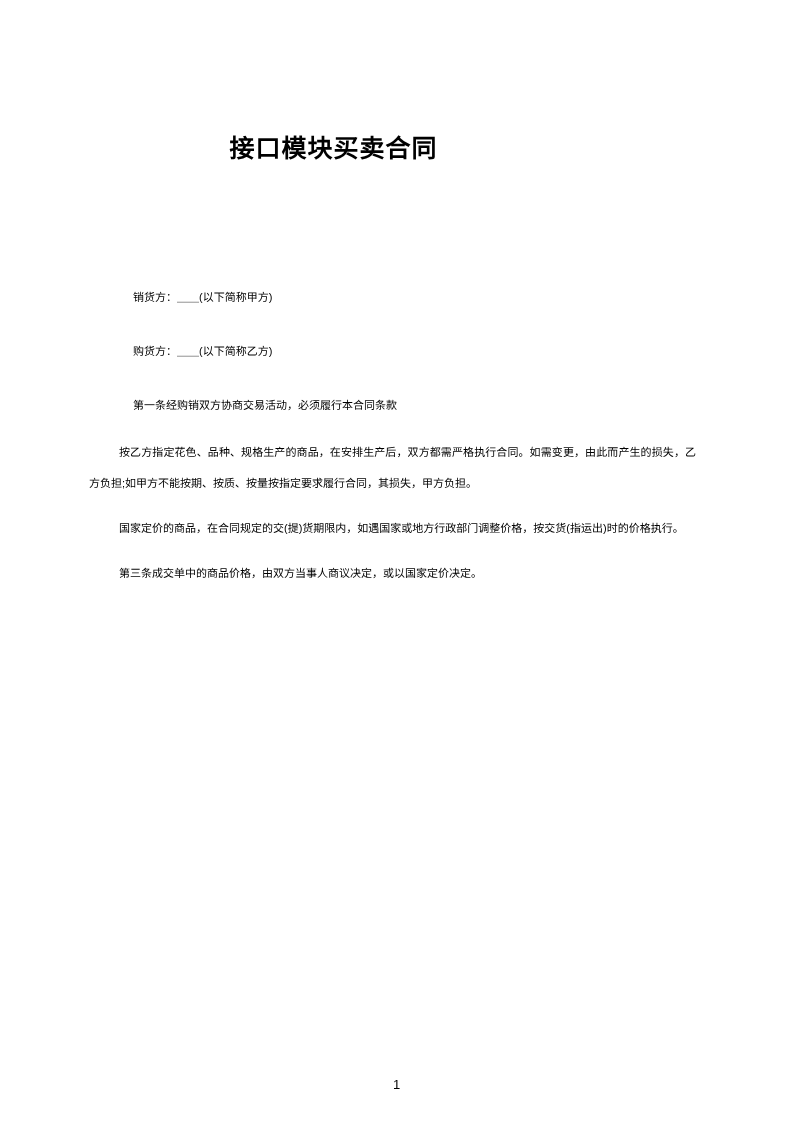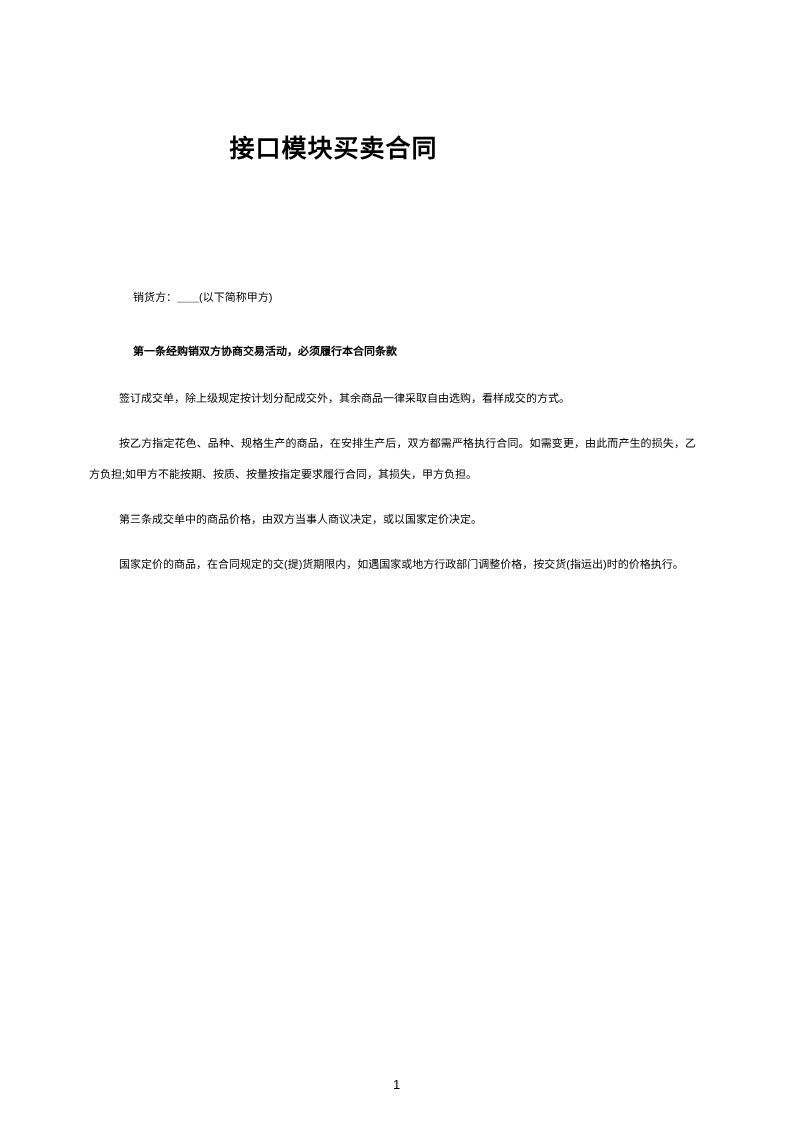--- a/index.html
+++ b/index.html
@@ -41,21 +41,21 @@
     line-height: 31px;
     margin: 0 8px 14px 0;
     text-align: justify;
   }
   .para.field {
     text-indent: 44px;
     margin-bottom: 23px;
   }
   .para.heading {
     text-indent: 44px;
-    font-weight: bold;
+    font-weight: normal;
     margin-bottom: 16px;
   }
   .para.indent {
     text-indent: 30px;
   }
   .page-number {
     position: absolute;
     bottom: 30px;
     left: 0;
     width: 793px;
@@ -66,25 +66,25 @@
 </head>
 <body>
 
 <div class="page">
 
   <div class="doc-title">接口模块买卖合同</div>
 
   <div class="body-area">
 
     <p class="para field">销货方：＿＿(以下简称甲方)</p>
+    <p class="para field">购货方：＿＿(以下简称乙方)</p>
 
     <p class="para heading">第一条经购销双方协商交易活动，必须履行本合同条款</p>
 
-    <p class="para indent">签订成交单，除上级规定按计划分配成交外，其余商品一律采取自由选购，看样成交的方式。</p>
     <p class="para indent">按乙方指定花色、品种、规格生产的商品，在安排生产后，双方都需严格执行合同。如需变更，由此而产生的损失，乙方负担;如甲方不能按期、按质、按量按指定要求履行合同，其损失，甲方负担。</p>
+    <p class="para indent">国家定价的商品，在合同规定的交(提)货期限内，如遇国家或地方行政部门调整价格，按交货(指运出)时的价格执行。</p>
     <p class="para indent">第三条成交单中的商品价格，由双方当事人商议决定，或以国家定价决定。</p>
-    <p class="para indent">国家定价的商品，在合同规定的交(提)货期限内，如遇国家或地方行政部门调整价格，按交货(指运出)时的价格执行。</p>
 
   </div>
 
   <div class="page-number">1</div>
 
 </div>
 
 </body></html>

